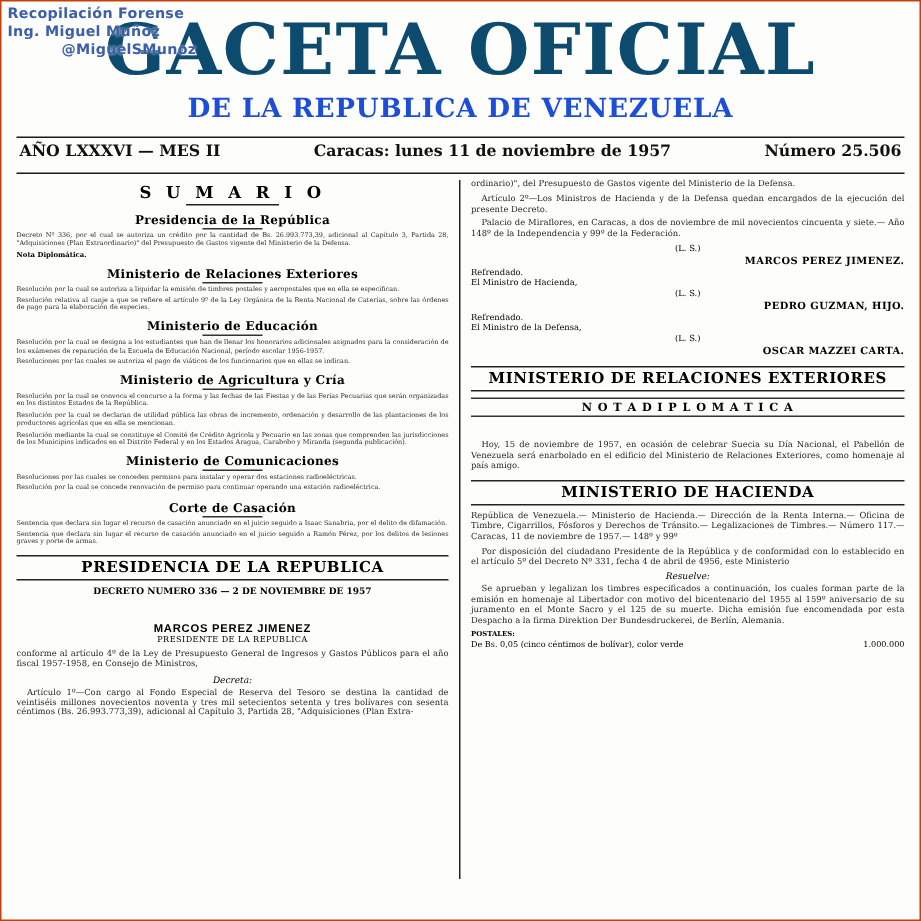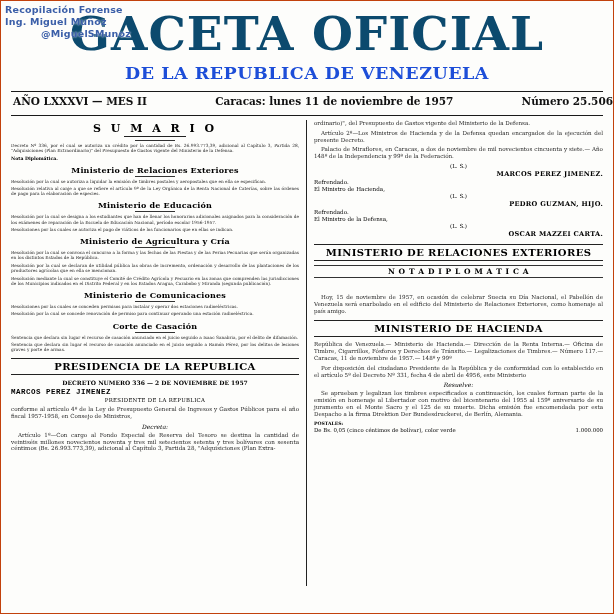--- a/index.html
+++ b/index.html
@@ -82,21 +82,21 @@
   .rule {
     height: 1px;
     background: #1a1a1a;
     margin: 6px 10px 0 10px;
   }
   .rule.thin { height: 1px; }
   .issue-line {
     display: flex;
     justify-content: space-between;
     align-items: flex-start;
-    padding: 3px 0 2px 12px;
+    padding: 3px 12px 2px 12px;
     font-family: "DejaVu Serif", serif;
     font-size: 10.5px;
     font-weight: bold;
     color: #111;
   }
   .issue-line .mid { font-weight: bold; }
 
   
   .body {
     position: relative;
@@ -194,26 +194,26 @@
     padding: 1px 0;
   }
   .decree {
     text-align: center;
     font-family: "DejaVu Serif", serif;
     font-size: 6px;
     font-weight: bold;
     margin: 4px 0 1px 0;
   }
   .name-center {
-    text-align: left;
-    font-family: Liberation Mono, monospace;
+    text-align: center;
+    font-family: Liberation Sans, sans-serif;
     font-weight: bold;
     font-size: 7.5px;
     letter-spacing: 0.5px;
-    margin: 2px 0 0 0;
+    margin: 16px 0 0 0;
   }
   .role-center {
     text-align: center;
     font-family: "DejaVu Serif", serif;
     font-size: 5.4px;
     letter-spacing: 0.3px;
     margin: 1px 0 3px 0;
   }
   .ital-center {
     text-align: center;
@@ -266,20 +266,21 @@
   </div>
   <div class="rule thin"></div>
 
   <div class="body">
 
     <div class="col left">
 
       <div class="sumario-head">S U M A R I O</div>
       <div class="sumario-rule"></div>
 
+      <div class="org">Presidencia de la República</div>
       <div class="org-rule"></div>
       <p class="tiny">Decreto Nº 336, por el cual se autoriza un crédito por la cantidad de Bs. 26.993.773,39, adicional al Capítulo 3, Partida 28, "Adquisiciones (Plan Extraordinario)" del Presupuesto de Gastos vigente del Ministerio de la Defensa.</p>
       <div class="tiny-label">Nota Diplomática.</div>
 
       <div class="org">Ministerio de Relaciones Exteriores</div>
       <div class="org-rule"></div>
       <p class="tiny">Resolución por la cual se autoriza a liquidar la emisión de timbres postales y aeropostales que en ella se especifican.</p>
       <p class="tiny">Resolución relativa al canje a que se refiere el artículo 9º de la Ley Orgánica de la Renta Nacional de Caterías, sobre las órdenes de pago para la elaboración de especies.</p>
 
       <div class="org">Ministerio de Educación</div>

